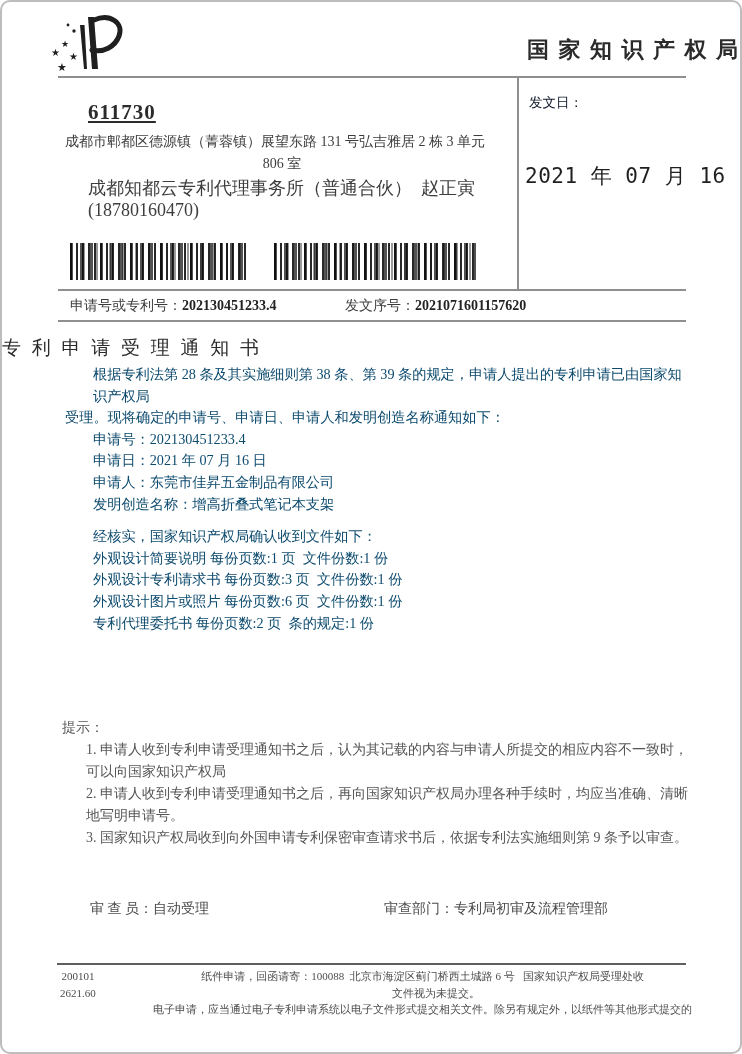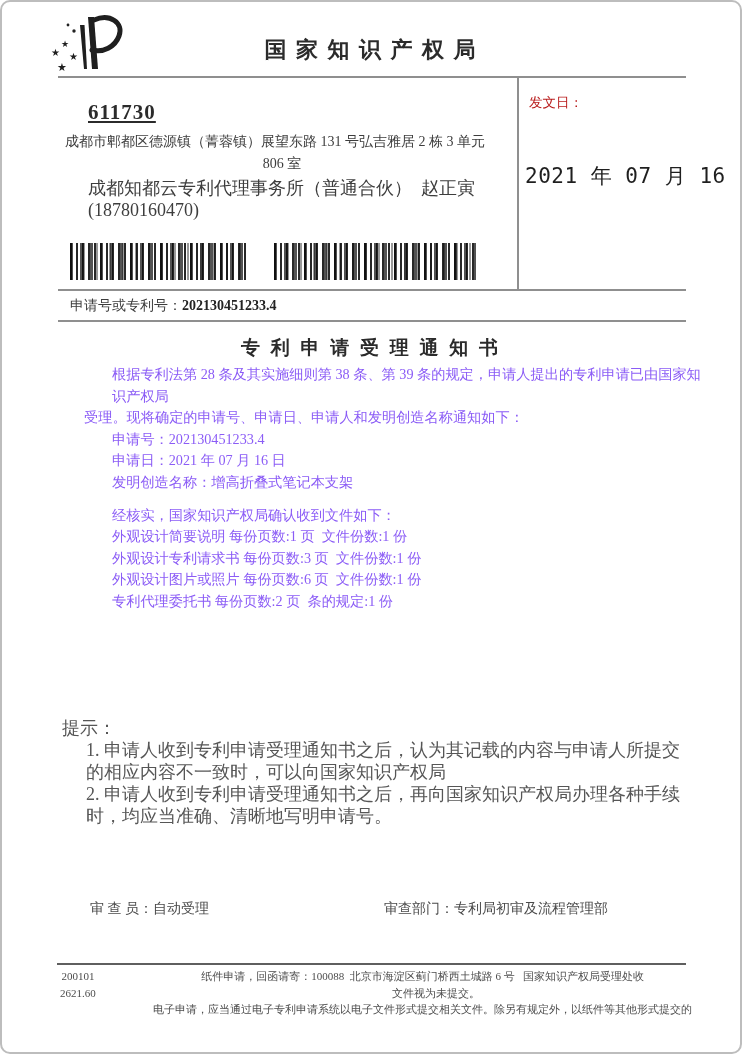--- a/index.html
+++ b/index.html
@@ -4,53 +4,53 @@
 <style>
   html,body{margin:0;padding:0;background:#ffffff;}
   .page{
     position:relative;width:742px;height:1054px;background:#fff;
     border:2px solid #bdbdbd;border-radius:10px;box-sizing:border-box;overflow:hidden;
     font-family:"Liberation Serif","DejaVu Serif",serif;color:#3d3d3d;
   }
   .hline{position:absolute;height:1.5px;background:#8f8f8f;}
   .vline{position:absolute;width:1.5px;background:#8f8f8f;}
   .header-title{
-    position:absolute;left:0;right:0;top:33px;text-align:center;
+    position:absolute;left:0;right:0;top:33px;text-align:right;
     font-size:22px;font-weight:bold;letter-spacing:2px;color:#2b2b2b;white-space:pre;
   }
   .emblem{position:absolute;left:44px;top:8px;width:90px;height:68px;}
   .postal{position:absolute;left:86px;top:98px;font-size:21px;font-weight:bold;color:#2b2b2b;letter-spacing:1px;text-decoration:underline;}
   .addr1{position:absolute;left:63px;top:131px;width:450px;font-size:14px;white-space:pre-wrap;}
   .addr2{position:absolute;left:55px;top:153px;width:450px;text-align:center;font-size:14px;}
   .agency{position:absolute;left:86px;top:174px;width:430px;font-size:18px;white-space:pre-wrap;}
-  .date-label{position:absolute;left:527px;top:92px;font-size:13.5px;color:#b91c1c;}
+  .date-label{position:absolute;left:527px;top:92px;font-size:13.5px;color:#0f172a;}
   .date-value{
     position:absolute;left:523px;top:160px;font-size:21px;color:#1f1f1f;
     font-family:"DejaVu Sans Mono","Liberation Serif",monospace;letter-spacing:0.5px;white-space:pre;
   }
   .barcode{
     position:absolute;top:241px;height:37px;background-color:#fff;
     background-image:
       repeating-linear-gradient(90deg,rgba(10,10,10,0.88) 0 2px,rgba(0,0,0,0) 2px 6px),
       repeating-linear-gradient(90deg,rgba(25,25,25,0.75) 0 3px,rgba(0,0,0,0) 3px 10px),
       repeating-linear-gradient(90deg,rgba(70,70,70,0.55) 0 2px,rgba(0,0,0,0) 2px 13px);
   }
   .bc-left{left:68px;width:177px;}
   .bc-right{left:272px;width:202px;}
   .numrow{position:absolute;top:295px;font-size:14px;white-space:pre;}
   .numrow .num{font-weight:bold;color:#232323;}
   .notice-title{
-    position:absolute;left:0;right:0;top:333px;text-align:center;
-    font-size:19px;font-weight:bold;letter-spacing:3px;color:#2b2b2b;white-space:pre;
+    position:absolute;left:0;right:0;top:333px;text-align:left;
+    font-size:19px;font-weight:normal;letter-spacing:3px;color:#2b2b2b;white-space:pre;
   }
-  .body-block{position:absolute;left:63px;top:362px;width:628px;font-size:14.2px;line-height:21.6px;color:#8b5cf6;margin-left:19px;}
+  .body-block{position:absolute;left:63px;top:362px;width:628px;font-size:14.2px;line-height:21.6px;color:#0c4a6e;}
   .body-block .line{white-space:pre-wrap;}
   .indent{padding-left:28px;}
   .gap-before{margin-top:11px;}
-  .tips{position:absolute;left:60px;top:715px;width:634px;font-size:18px;line-height:22px;color:#565656;}
+  .tips{position:absolute;left:60px;top:715px;width:634px;font-size:14px;line-height:22px;color:#565656;}
   .tips .line{white-space:pre-wrap;}
   .tips .indent{padding-left:24px;}
   .signoff{position:absolute;left:0;top:898px;width:742px;font-size:14px;color:#4a4a4a;}
   .signoff .examiner{position:absolute;left:88px;white-space:pre;}
   .signoff .department{position:absolute;left:382px;white-space:pre;}
   .footer-line{position:absolute;left:55px;top:961px;width:629px;height:2px;background:#5f5f5f;}
   .footer{font-size:11px;color:#4d4d4d;line-height:16.5px;text-align:center;}
   .footer-codes{position:absolute;left:58px;top:966px;}
   .footer-text{position:absolute;left:133px;top:966px;width:575px;}
   .footer .line{white-space:pre-wrap;}
@@ -86,42 +86,45 @@
 
   <div class="date-label">发文日：</div>
   <div class="date-value">2021 年 07 月 16 日</div>
 
   <div class="barcode bc-left"></div>
   <div class="barcode bc-right"></div>
 
   <div class="hline" style="left:56px;top:287px;width:628px;"></div>
 
   <div class="numrow" style="left:68px;"><span>申请号或专利号：</span><span class="num">202130451233.4</span></div>
+  <div class="numrow" style="left:343px;"><span>发文序号：</span><span class="num">2021071601157620</span></div>
 
   <div class="hline" style="left:56px;top:318px;width:628px;"></div>
 
   <div class="notice-title">专 利 申 请 受 理 通 知 书</div>
 
   <div class="body-block">
     <div class="line indent">根据专利法第 28 条及其实施细则第 38 条、第 39 条的规定，申请人提出的专利申请已由国家知识产权局</div>
     <div class="line">受理。现将确定的申请号、申请日、申请人和发明创造名称通知如下：</div>
     <div class="line indent"><span>申请号：</span><span>202130451233.4</span></div>
     <div class="line indent"><span>申请日：</span><span>2021 年 07 月 16 日</span></div>
+    <div class="line indent"><span>申请人：</span><span>东莞市佳昇五金制品有限公司</span></div>
     <div class="line indent"><span>发明创造名称：</span><span>增高折叠式笔记本支架</span></div>
     <div class="line indent gap-before">经核实，国家知识产权局确认收到文件如下：</div>
     <div class="line indent">外观设计简要说明 每份页数:1 页  文件份数:1 份</div>
     <div class="line indent">外观设计专利请求书 每份页数:3 页  文件份数:1 份</div>
     <div class="line indent">外观设计图片或照片 每份页数:6 页  文件份数:1 份</div>
     <div class="line indent">专利代理委托书 每份页数:2 页  条的规定:1 份</div>
   </div>
 
   <div class="tips">
     <div class="line">提示：</div>
     <div class="line indent">1. 申请人收到专利申请受理通知书之后，认为其记载的内容与申请人所提交的相应内容不一致时，可以向国家知识产权局</div>
     <div class="line indent">2. 申请人收到专利申请受理通知书之后，再向国家知识产权局办理各种手续时，均应当准确、清晰地写明申请号。</div>
+    <div class="line indent">3. 国家知识产权局收到向外国申请专利保密审查请求书后，依据专利法实施细则第 9 条予以审查。</div>
   </div>
 
   <div class="signoff">
     <div class="examiner"><span>审 查 员：</span><span>自动受理</span></div>
     <div class="department"><span>审查部门：</span><span>专利局初审及流程管理部</span></div>
   </div>
 
   <div class="footer-line"></div>
   <div class="footer footer-codes">
     <div class="line">200101</div>

